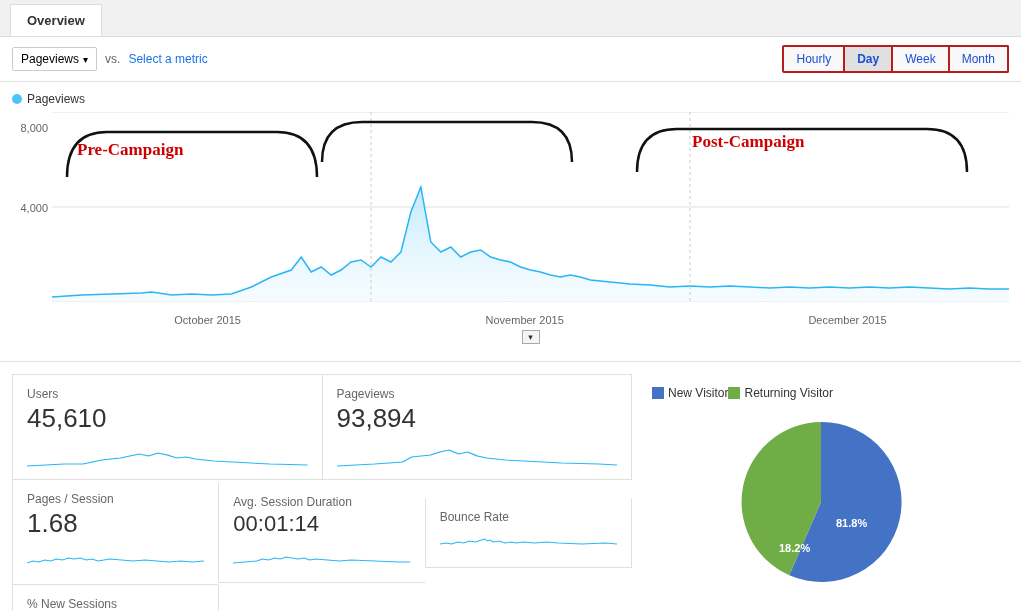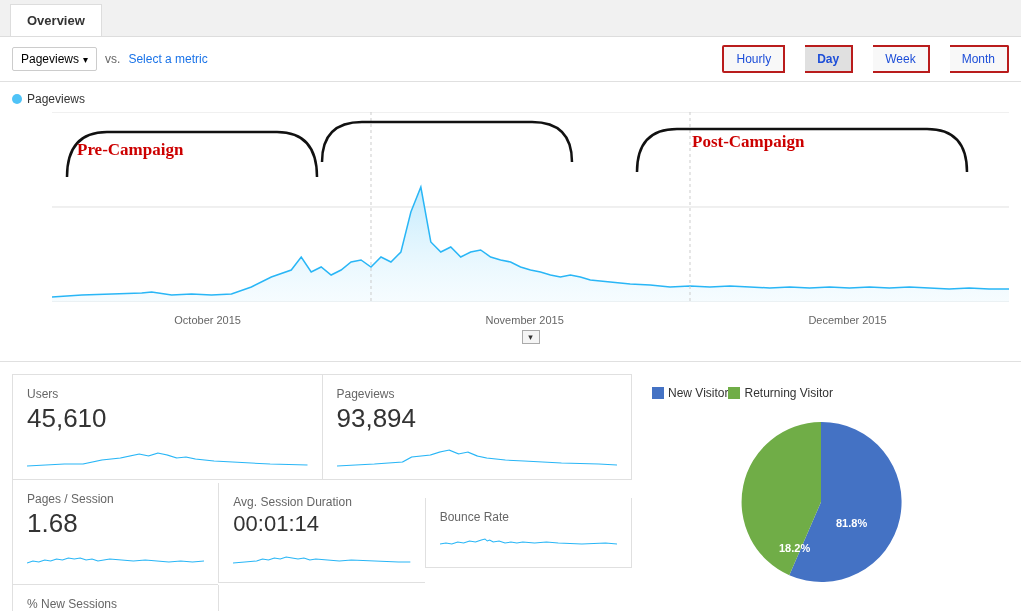--- a/index.html
+++ b/index.html
@@ -13,21 +13,21 @@
     .header-row { display: flex; align-items: center; padding: 8px 12px; border-bottom: 1px solid #e0e0e0; background: #fff; }
     .pageviews-btn { display: flex; align-items: center; border: 1px solid #ccc; padding: 4px 8px; border-radius: 2px; cursor: pointer; font-size: 12px; background: #fff; }
     .pageviews-btn .arrow { margin-left: 4px; font-size: 10px; }
     .vs-text { margin: 0 8px; color: #666; font-size: 12px; }
     .select-metric { color: #1a73e8; font-size: 12px; cursor: pointer; text-decoration: none; }
     .time-buttons { margin-left: auto; display: flex; }
     .time-btn { padding: 5px 12px; border: 2px solid #b91c1c; background: #f8f8f8; font-size: 12px; cursor: pointer; color: #1d4ed8; }
     .time-btn:first-child { border-radius: 2px 0 0 2px; }
     .time-btn:last-child { border-radius: 0 2px 2px 0; }
     .time-btn.active { background: #e0e0e0; font-weight: bold; }
-    .time-btn + .time-btn { border-left: none; margin-left: 20px; }
+    .time-btn + .time-btn { border-left: none; }
 
     
     .chart-container { position: relative; padding: 10px 12px 30px 12px; border-bottom: 1px solid #e0e0e0; height: 280px; }
     .chart-legend { display: flex; align-items: center; margin-bottom: 6px; font-size: 12px; }
     .legend-dot { width: 10px; height: 10px; border-radius: 50%; background: #4fc3f7; margin-right: 5px; display: inline-block; }
 
     
     .stats-section { display: flex; padding: 12px; gap: 0; }
     .stat-card { border: 1px solid #e0e0e0; padding: 12px 14px 8px 14px; }
     .stat-card + .stat-card { border-left: none; }
@@ -66,20 +66,25 @@
 </div>
 
 <div class="chart-container">
   <div class="chart-legend">
     <span class="legend-dot"></span>
     <span>Pageviews</span>
   </div>
 
   <div style="position:relative; width:100%; height:200px;">
 
+    <div style="position:absolute; left:0; top:10px; bottom:30px; width:40px; display:flex; flex-direction:column; justify-content:space-between; align-items:flex-end; font-size:11px; color:#666; padding-right:4px;">
+      <span>8,000</span>
+      <span>4,000</span>
+      <span></span>
+    </div>
 
     <svg style="position:absolute; left:40px; right:0; top:0; bottom:0; width:calc(100% - 40px); height:190px;" viewBox="0 0 960 190" preserveAspectRatio="none">
 
       <line x1="0" y1="0" x2="960" y2="0" stroke="#e0e0e0" stroke-width="1"></line>
       <line x1="0" y1="95" x2="960" y2="95" stroke="#e0e0e0" stroke-width="1"></line>
       <line x1="0" y1="190" x2="960" y2="190" stroke="#e0e0e0" stroke-width="1"></line>
 
       <defs>
         <linearGradient id="areaGrad" x1="0" y1="0" x2="0" y2="1">
           <stop offset="0%" stop-color="#b3e5fc" stop-opacity="0.8"></stop>

